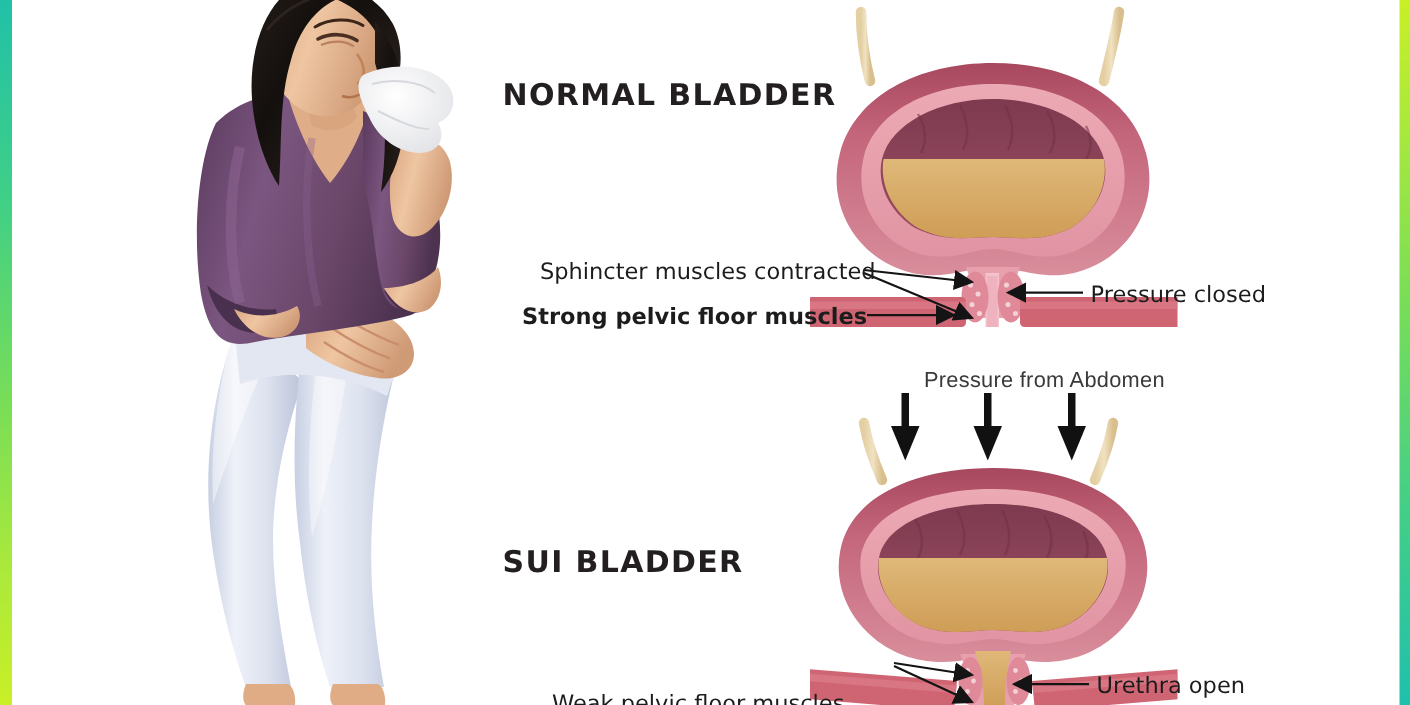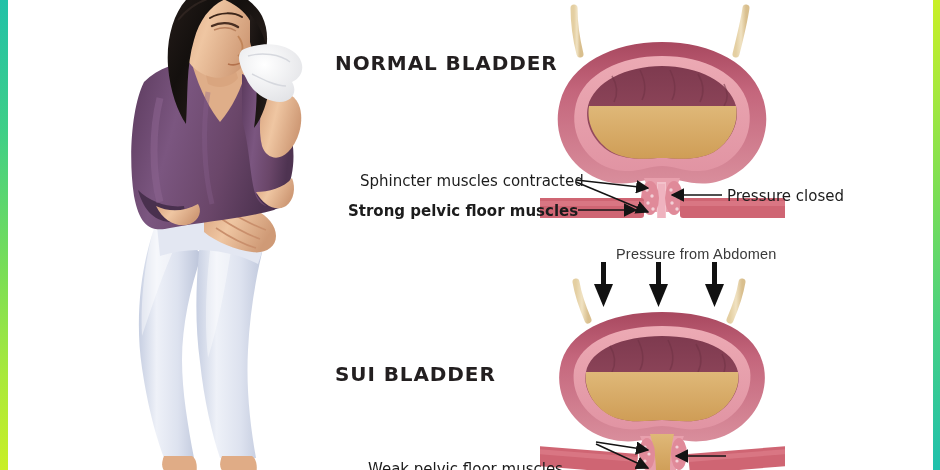--- a/index.html
+++ b/index.html
@@ -361,14 +361,15 @@
   </svg>
 
   <div class="heading" id="heading-normal">NORMAL BLADDER</div>
   <div class="heading" id="heading-sui">SUI BLADDER</div>
 
   <div class="lbl" id="lbl-sphincter-contracted">Sphincter muscles contracted</div>
   <div class="lbl" id="lbl-strong-pelvic">Strong pelvic floor muscles</div>
   <div class="lbl" id="lbl-urethra-closed">Pressure closed</div>
   <div class="lbl" id="lbl-pressure">Pressure from Abdomen</div>
   <div class="lbl" id="lbl-weak-pelvic">Weak pelvic floor muscles</div>
+  <div class="lbl" id="lbl-urethra-open">Urethra open</div>
 
 </div>
 
 </body></html>

